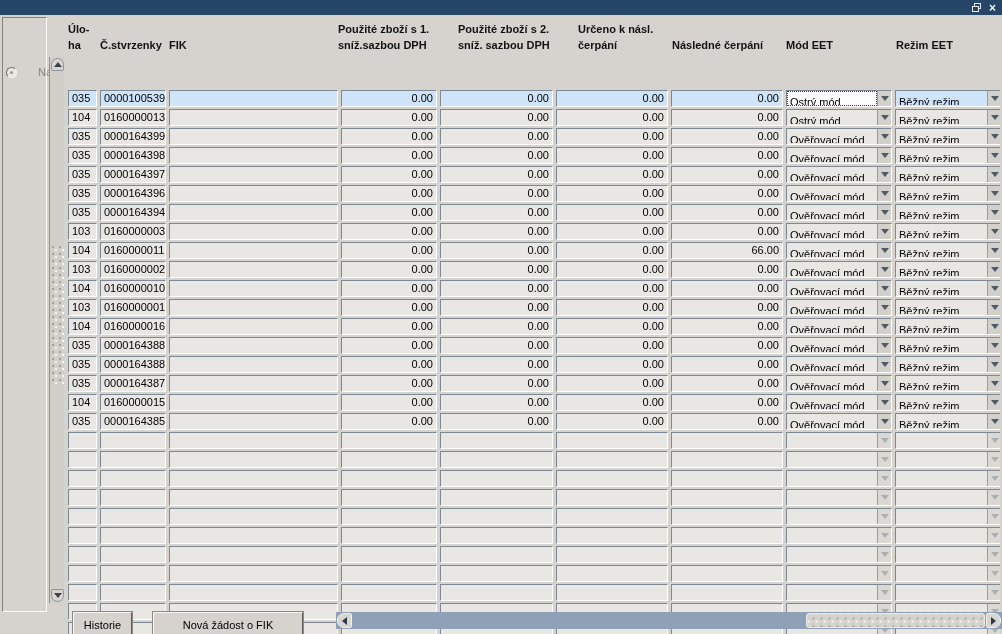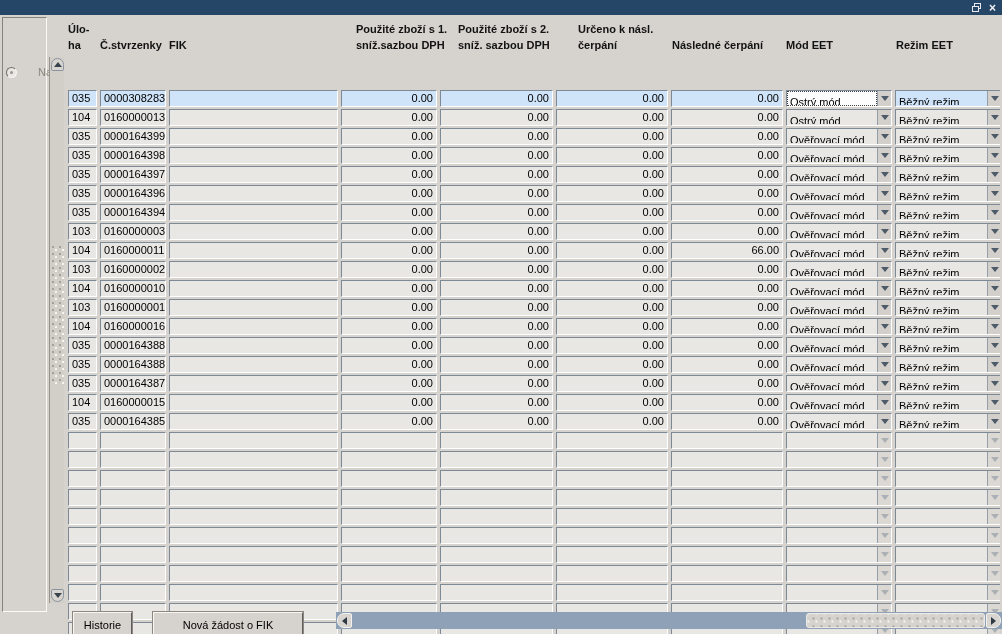--- a/index.html
+++ b/index.html
@@ -44,21 +44,21 @@
   }
   .radio::after{ content:""; position:absolute; left:3px; top:3px; width:3px; height:3px;
     border-radius:50%; background:#9a968f; }
   .nav-label{ color:#8b877f; }
   
   .hdrzone{ position:absolute; left:0; top:18px; width:1002px; height:37px; }
   .hdr{
     position:absolute; bottom:2px; font-weight:bold; color:#121212;
     white-space:pre-line; line-height:16px;
   }
-  .h1{left:68px;} .h2{left:100px;} .h3{left:169px;} .h4{left:356px;}
+  .h1{left:68px;} .h2{left:100px;} .h3{left:169px;} .h4{left:338px;}
   .h5{left:458px;} .h6{left:578px;} .h7{left:672px;} .h8{left:766px;padding-left:20px;} .h9{left:896px;margin-top:36px;}
   
   .vscroll{
     position:absolute; left:49px; top:57px; width:15px; height:546px;
     background:#d2cfc9; border-left:1px solid #96928b;
   }
   .vbtn{
     position:absolute; left:1px; width:13px; height:13px; background:#d8d5d0;
     border:1px solid #8a94a0; display:flex; align-items:center; justify-content:center;
   }
@@ -183,21 +183,21 @@
     </div>
   <div class="vthumb"></div>
   <div class="vbtn down">
       <span class="tri-down"></span>
     </div>
 </div>
 
 <div class="tbody">
     <div class="trow sel">
     <div class="cell c1">035</div>
-    <div class="cell c2">0000308283</div>
+    <div class="cell c2">0000100539</div>
     <div class="cell c3"></div>
     <div class="cell c4 num">0.00</div>
     <div class="cell c5 num">0.00</div>
     <div class="cell c6 num">0.00</div>
     <div class="cell c7 num">0.00</div>
     <div class="cell c8 combo combo-mod focus">
       <span class="val">Ostrý mód</span>
       <span class="dd">
           <span class="tri"></span>
         </span>

